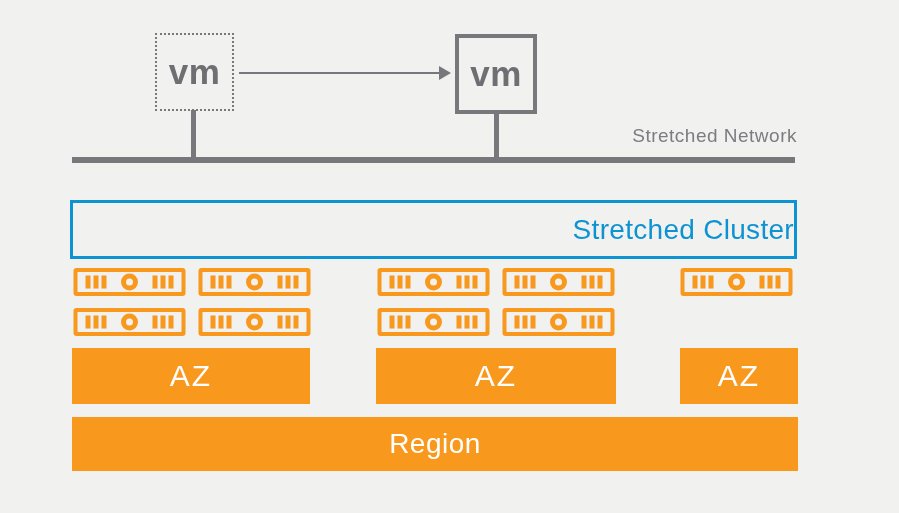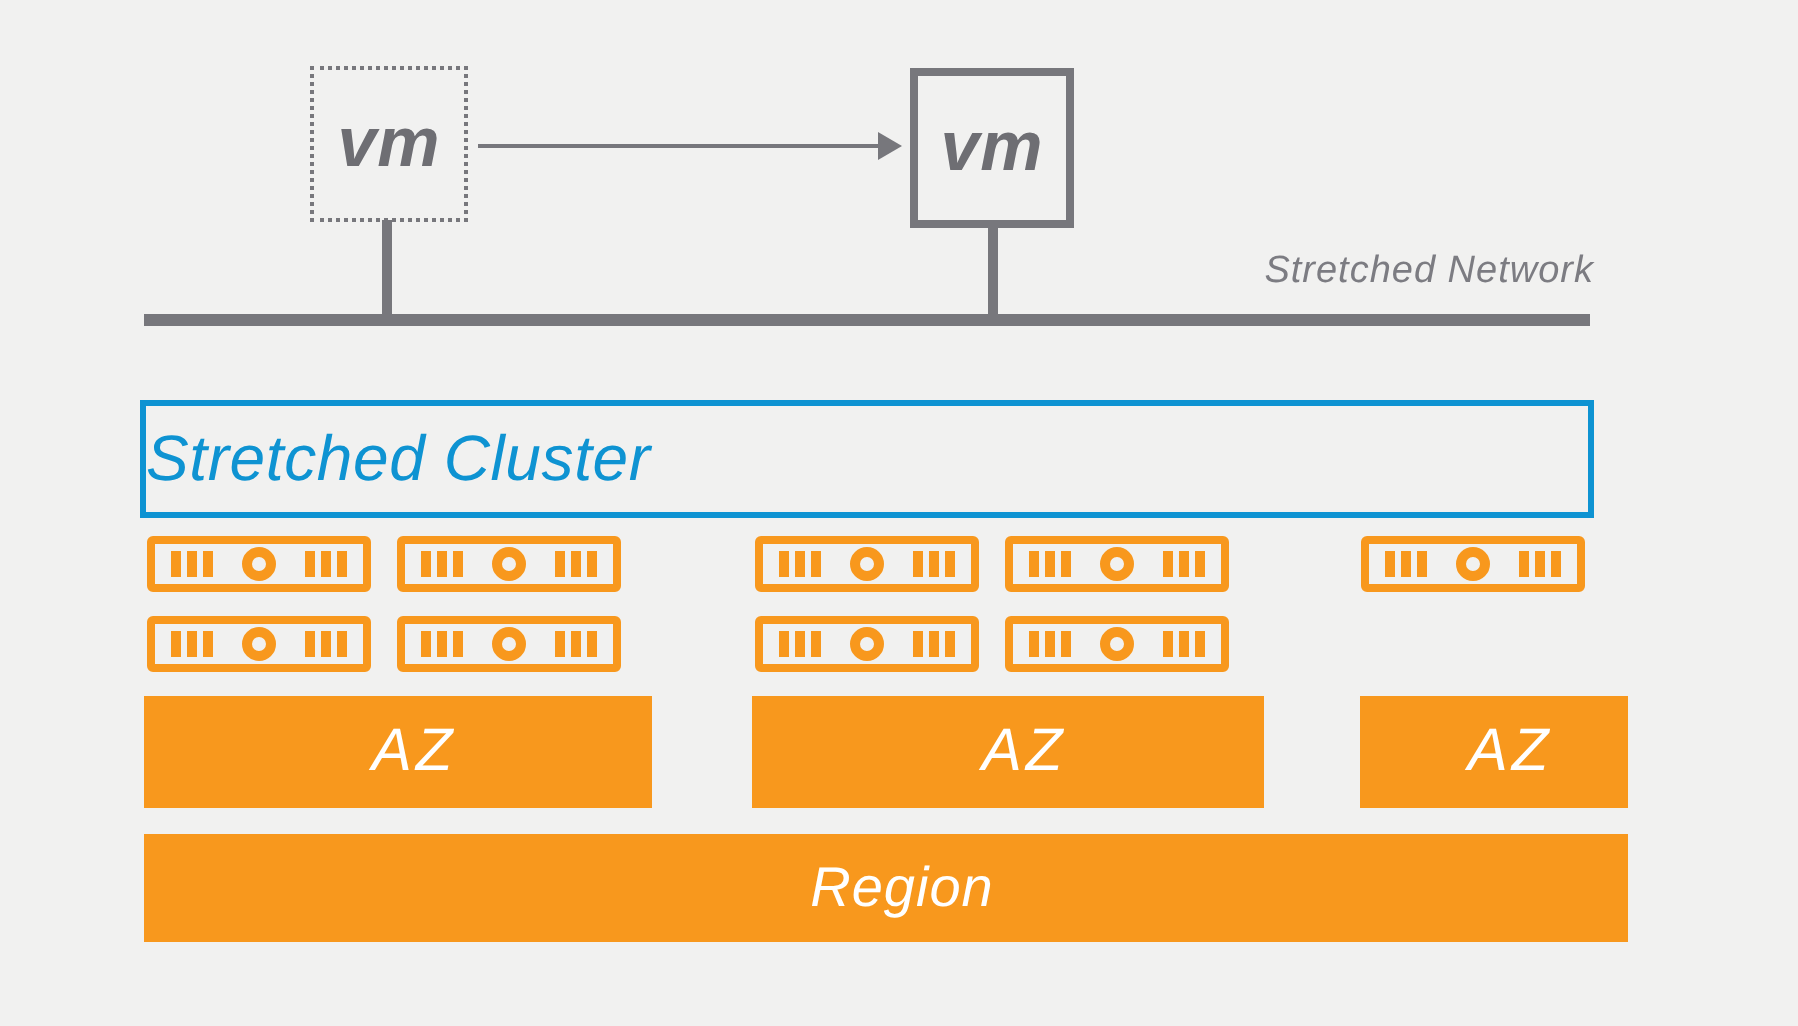--- a/index.html
+++ b/index.html
@@ -11,21 +11,21 @@
     --background:#F1F1F0;
     --white:#FFFFFF;
   }
   html,body{margin:0;padding:0;}
   body{
     width:899px;height:513px;
     background:var(--background);
     font-family:"Liberation Sans","DejaVu Sans",sans-serif;
     overflow:hidden;
   }
-  .canvas{position:relative;width:731px;height:513px;font-style:italic;}
+  .canvas{position:relative;width:731px;height:513px;}
 
   
   .vm-box{
     position:absolute;display:flex;align-items:center;justify-content:center;
     color:var(--text_gray);font-size:35px;font-weight:600;letter-spacing:0.5px;
     box-sizing:border-box;
   }
   .vm-dotted{left:155px;top:33px;width:79px;height:78px;border:2px dotted var(--gray);}
   .vm-solid{left:455px;top:34px;width:82px;height:80px;border:4px solid var(--gray);}
 
@@ -44,22 +44,22 @@
   .network-line{position:absolute;left:72px;top:157px;width:723px;height:6px;background:var(--gray);}
   .network-label{
     position:absolute;top:125px;left:540px;width:257px;
     text-align:right;font-size:19px;color:var(--label_gray);letter-spacing:0.5px;
   }
 
   
   .cluster-box{
     position:absolute;left:70px;top:200px;width:727px;height:59px;
     border:3px solid var(--blue);box-sizing:border-box;
-    display:flex;align-items:center;justify-content:flex-start;
-    color:var(--blue);font-size:32px;letter-spacing:0.3px;
+    display:flex;align-items:center;justify-content:flex-end;
+    color:var(--blue);font-size:28px;letter-spacing:0.3px;
   }
 
   
   .host-group{
     position:absolute;top:268px;
     display:flex;flex-wrap:wrap;gap:12px;align-content:flex-start;
   }
   .hg-1{left:73px;width:238px;}
   .hg-2{left:377px;width:238px;}
   .hg-3{left:680px;width:120px;}
@@ -70,21 +70,21 @@
   .srv-fl{fill:var(--orange);}
 
   .witness-label{
     position:absolute;left:682px;top:299px;
     font-size:25px;color:var(--text_gray);letter-spacing:0.5px;
   }
 
   
   .az-box,.region-box{
     position:absolute;background:var(--orange);color:var(--white);
-    display:flex;align-items:center;justify-content:center;padding-left:16px;
+    display:flex;align-items:center;justify-content:center;
   }
   .az-box{top:348px;height:56px;font-size:30px;letter-spacing:2px;}
   .az-1{left:72px;width:238px;}
   .az-2{left:376px;width:240px;}
   .az-3{left:680px;width:118px;}
   .region-box{left:72px;top:417px;width:726px;height:54px;font-size:28px;letter-spacing:0.5px;}
 </style>
 </head>
 <body>
 

